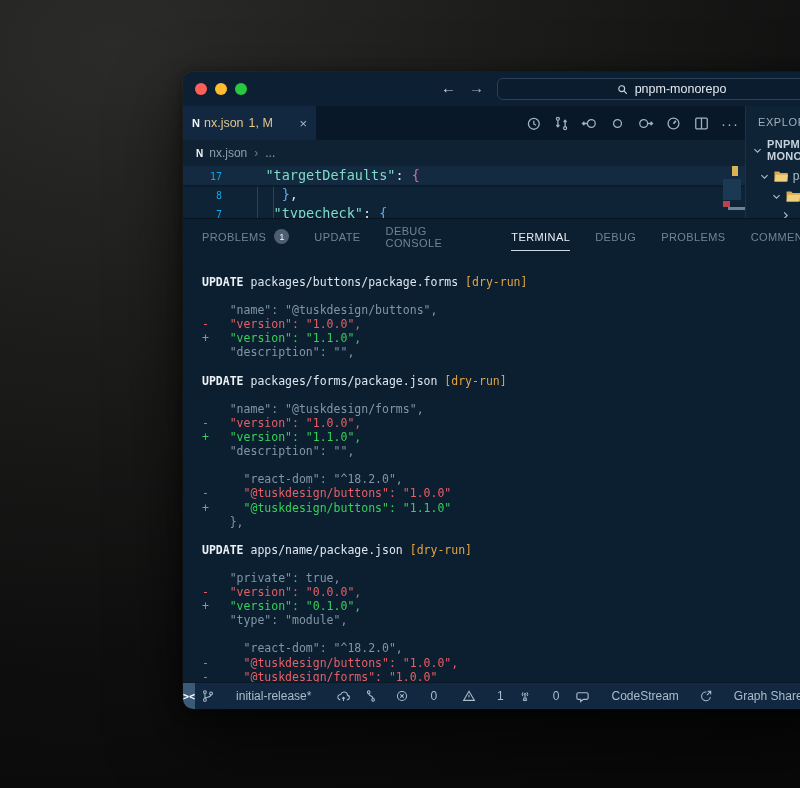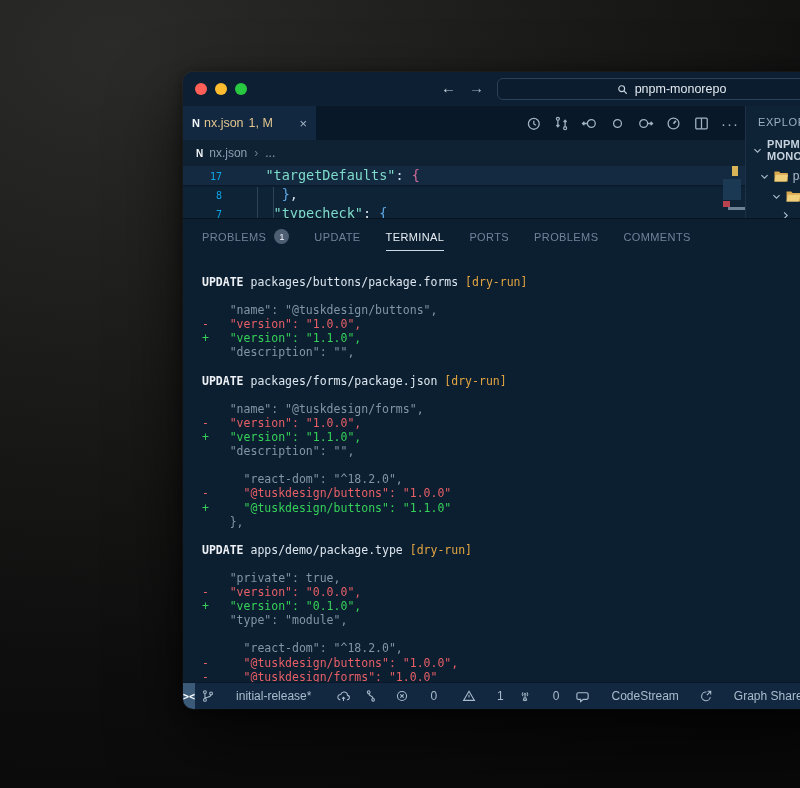--- a/index.html
+++ b/index.html
@@ -166,25 +166,28 @@
 
   <div class="panel">
     <div class="ptabs">
         <span class="ptab">
           <span>PROBLEMS</span>
           <span class="pbadge">1</span>
         </span>
         <span class="ptab">
           <span>UPDATE</span>
         </span>
+        <span class="ptab">
+          <span>DEBUG CONSOLE</span>
+        </span>
         <span class="ptab active">
           <span>TERMINAL</span>
         </span>
         <span class="ptab">
-          <span>PORTS</span>
+          <span>DEBUG</span>
         </span>
         <span class="ptab">
           <span>PROBLEMS</span>
         </span>
         <span class="ptab">
           <span>COMMENTS</span>
         </span>
       </div>
     <div class="term">
         <div class="tl"><span class="t-b">UPDATE </span><span class="t-w">packages/buttons/package.forms </span><span class="t-y">[dry-run]</span></div>
@@ -199,21 +202,21 @@
         <div class="tl"><span class="t-d">    "name": "@tuskdesign/forms",</span></div>
         <div class="tl"><span class="t-r">-   "version": "1.0.0",</span></div>
         <div class="tl"><span class="t-g">+   "version": "1.1.0",</span></div>
         <div class="tl"><span class="t-d">    "description": "",</span></div>
         <div class="tl"></div>
         <div class="tl"><span class="t-d">      "react-dom": "^18.2.0",</span></div>
         <div class="tl"><span class="t-r">-     "@tuskdesign/buttons": "1.0.0"</span></div>
         <div class="tl"><span class="t-g">+     "@tuskdesign/buttons": "1.1.0"</span></div>
         <div class="tl"><span class="t-d">    },</span></div>
         <div class="tl"></div>
-        <div class="tl"><span class="t-b">UPDATE </span><span class="t-w">apps/demo/package.type </span><span class="t-y">[dry-run]</span></div>
+        <div class="tl"><span class="t-b">UPDATE </span><span class="t-w">apps/name/package.json </span><span class="t-y">[dry-run]</span></div>
         <div class="tl"></div>
         <div class="tl"><span class="t-d">    "private": true,</span></div>
         <div class="tl"><span class="t-r">-   "version": "0.0.0",</span></div>
         <div class="tl"><span class="t-g">+   "version": "0.1.0",</span></div>
         <div class="tl"><span class="t-d">    "type": "module",</span></div>
         <div class="tl"></div>
         <div class="tl"><span class="t-d">      "react-dom": "^18.2.0",</span></div>
         <div class="tl"><span class="t-r">-     "@tuskdesign/buttons": "1.0.0",</span></div>
         <div class="tl"><span class="t-r">-     "@tuskdesign/forms": "1.0.0"</span></div>
       </div>

